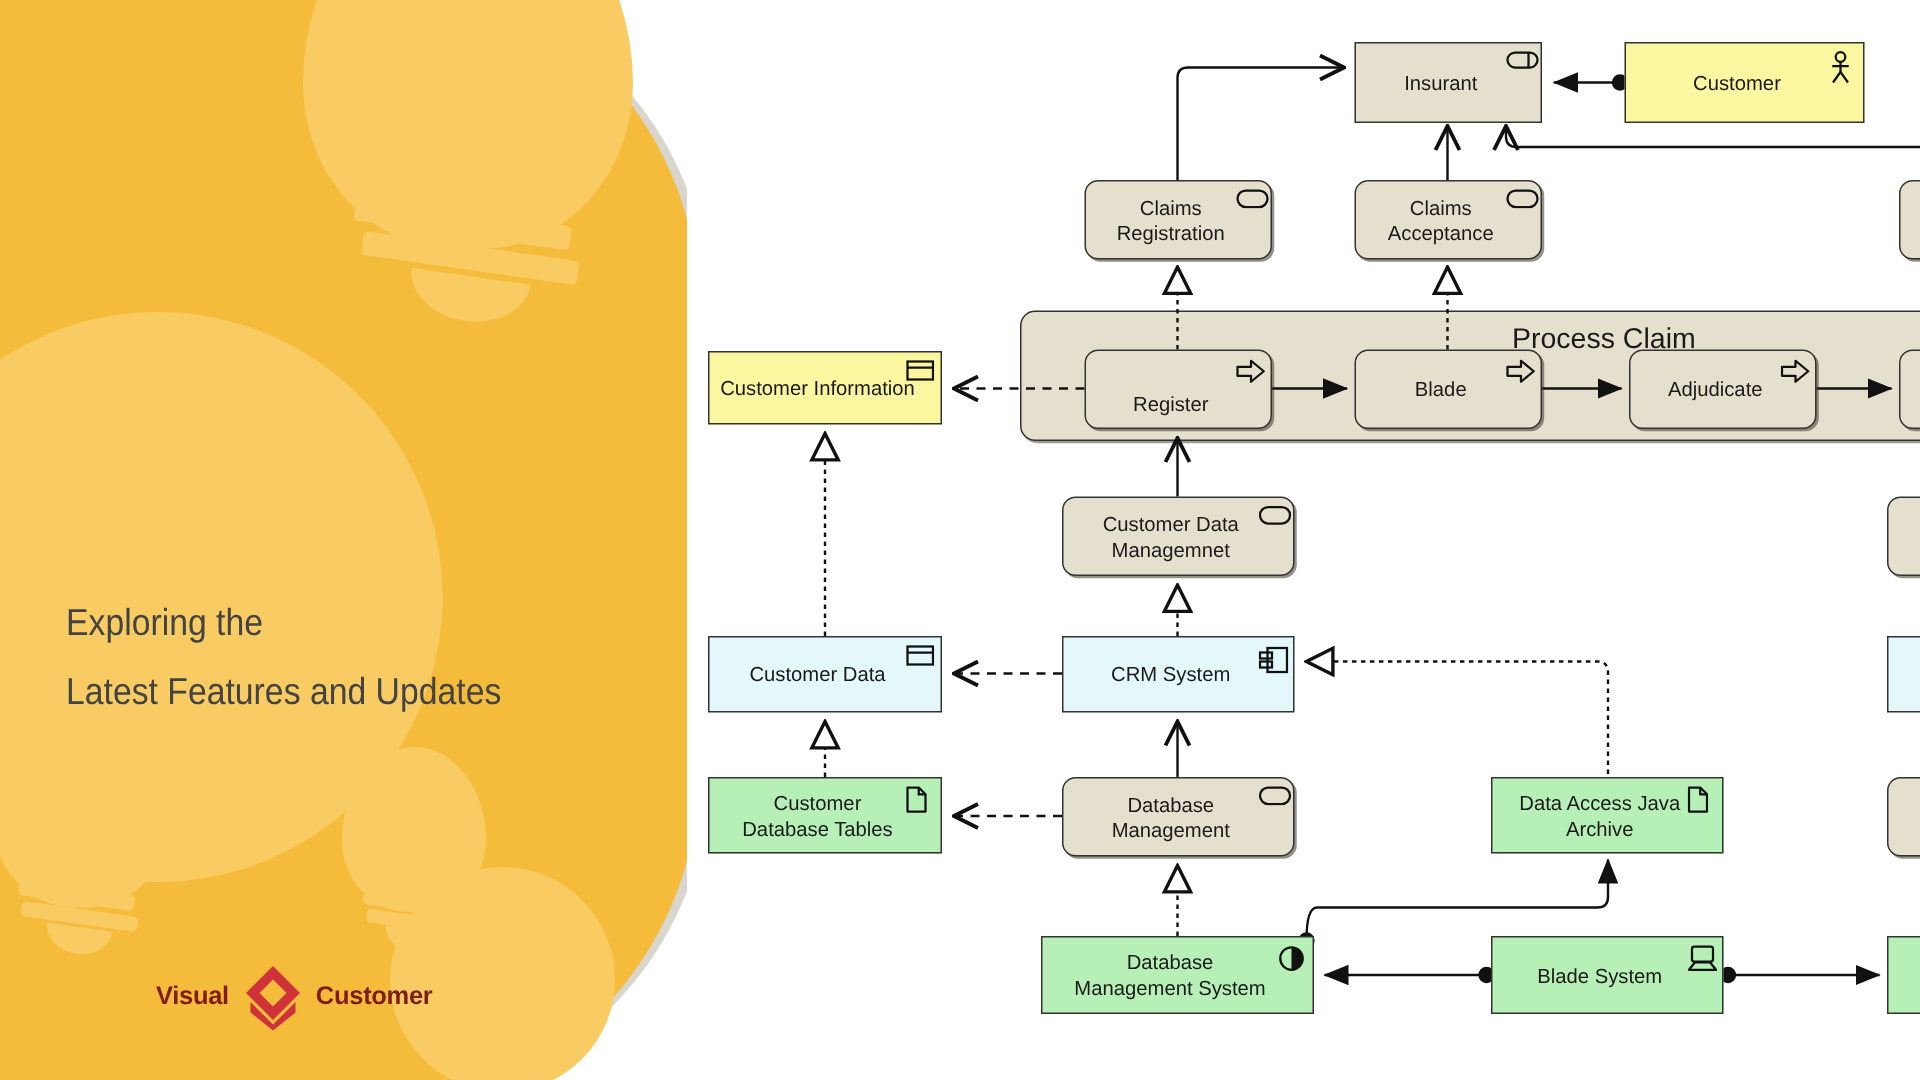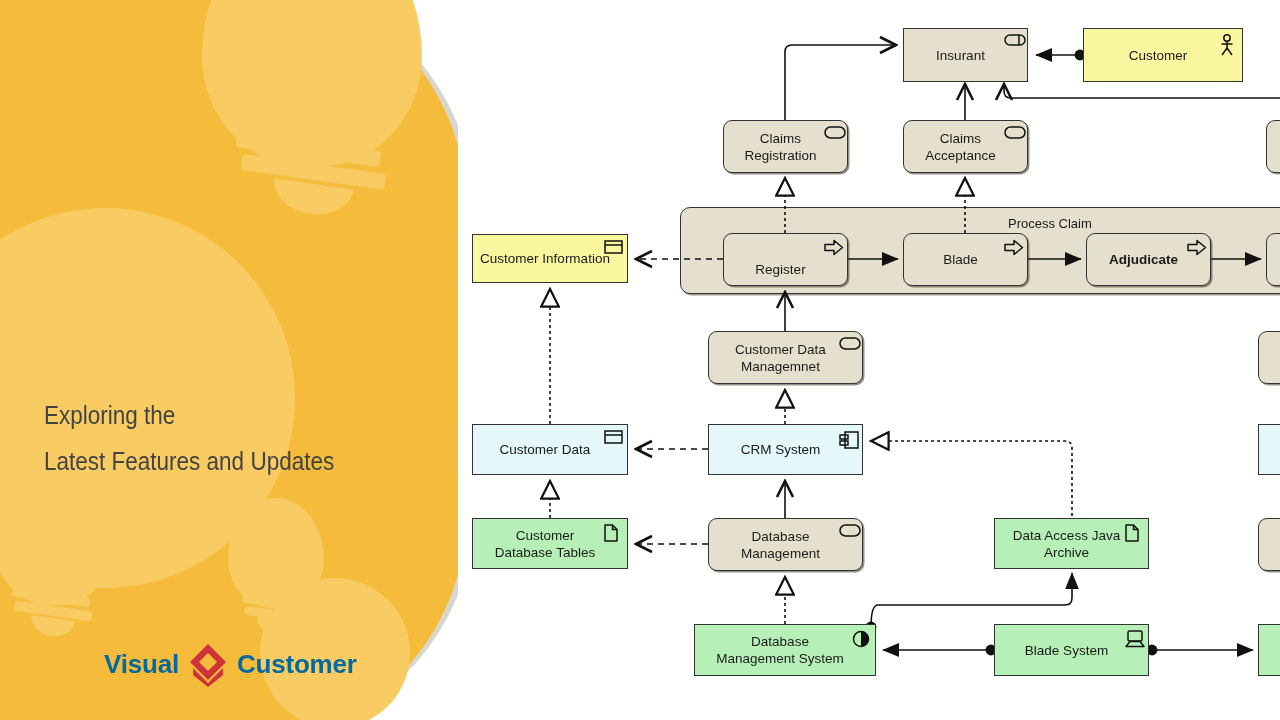--- a/index.html
+++ b/index.html
@@ -24,40 +24,40 @@
 
   #cover-text{position:absolute;left:44px;top:168px;width:400px;}
   .title-line{font-family:"Liberation Sans",sans-serif;font-weight:bold;
       font-size:57px;line-height:68px;letter-spacing:0.5px;color:#434343;
       transform:scaleX(.82);transform-origin:left center;white-space:nowrap;}
   #subtitle{position:absolute;left:44px;top:392px;width:420px;
       font-size:25px;line-height:46px;color:#434343;font-weight:500;
       transform:scaleX(.9);transform-origin:left top;}
 
   #logo{position:absolute;left:104px;top:641px;display:flex;align-items:center;gap:6px;}
-  .logo-word{font-size:26px;font-weight:bold;color:#0369a1;letter-spacing:-.2px;}
+  .logo-word{font-size:17px;font-weight:bold;color:#7f1d1d;letter-spacing:-.2px;}
   #logo-mark{position:relative;width:46px;height:46px;}
 
   
   #diagram{position:absolute;left:458px;top:0;width:822px;height:720px;
       background:#ffffff;overflow:hidden;}
   #svg-links{position:absolute;left:0;top:0;width:822px;height:720px;}
 
   .node{position:absolute;box-sizing:border-box;border:1.6px solid #333;
         display:flex;align-items:center;justify-content:center;text-align:center;
         font-size:13.5px;color:#1a1a1a;line-height:17px;padding:2px 16px 2px 6px;}
   .node.beige{background:#e5e0cd;}
   .node.yellow{background:#fbf7a0;}
   .node.blue{background:#e4f7fb;}
   .node.green{background:#b6f0b6;}
   .node.round{border-radius:9px;box-shadow:1.5px 1.5px 0 rgba(60,55,40,.55);}
   .node.sq{box-shadow:none;}
   .grouping{position:absolute;box-sizing:border-box;border:1.6px solid #333;
       background:#e5e0cd;border-radius:10px;box-shadow:1.5px 1.5px 0 rgba(60,55,40,.5);}
-  .group-label{position:absolute;font-size:13px;color:#1a1a1a;}
+  .group-label{position:absolute;font-size:19px;color:#1a1a1a;}
   .ico{position:absolute;top:5px;right:5px;width:18px;height:13px;}
   .ico svg{display:block;}
 </style>
 </head>
 <body>
 
 <div id="stage">
 
   <div id="cover">
     <div id="cover-shadow"></div>
@@ -225,21 +225,21 @@
           </span>
         </div>
         <div class="node beige round" style="left: 445px; top: 233px; width: 125px; height: 53px;">
           <span style="white-space: pre-line;">Blade</span>
           <span class="ico">
             <svg width="20" height="17" viewBox="0 0 20 17">
               <path d="M1,5.5 L10,5.5 L10,1.5 L18.5,8.5 L10,15.5 L10,11.5 L1,11.5 Z" stroke="#111" stroke-width="1.5" fill="none" stroke-linejoin="round"></path>
             </svg>
           </span>
         </div>
-        <div class="node beige round" style="left: 628px; top: 233px; width: 125px; height: 53px; font-weight: bold;">
+        <div class="node beige round" style="left: 628px; top: 233px; width: 125px; height: 53px;">
           <span style="white-space: pre-line;">Adjudicate</span>
           <span class="ico">
             <svg width="20" height="17" viewBox="0 0 20 17">
               <path d="M1,5.5 L10,5.5 L10,1.5 L18.5,8.5 L10,15.5 L10,11.5 L1,11.5 Z" stroke="#111" stroke-width="1.5" fill="none" stroke-linejoin="round"></path>
             </svg>
           </span>
         </div>
         <div class="node beige round" style="left: 808px; top: 233px; width: 125px; height: 53px;">
           <span style="white-space: pre-line;"></span>
         </div>

